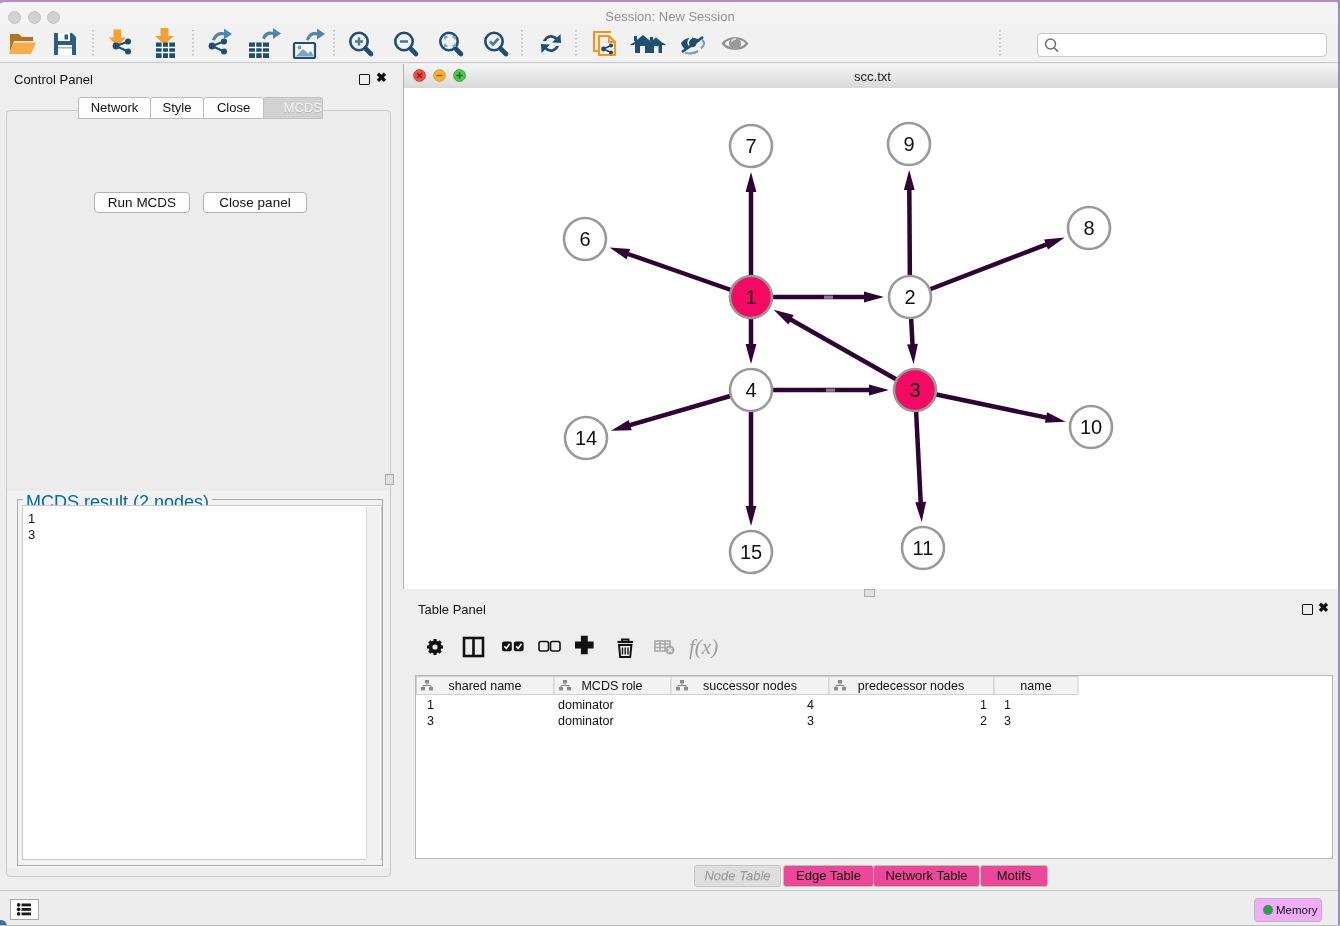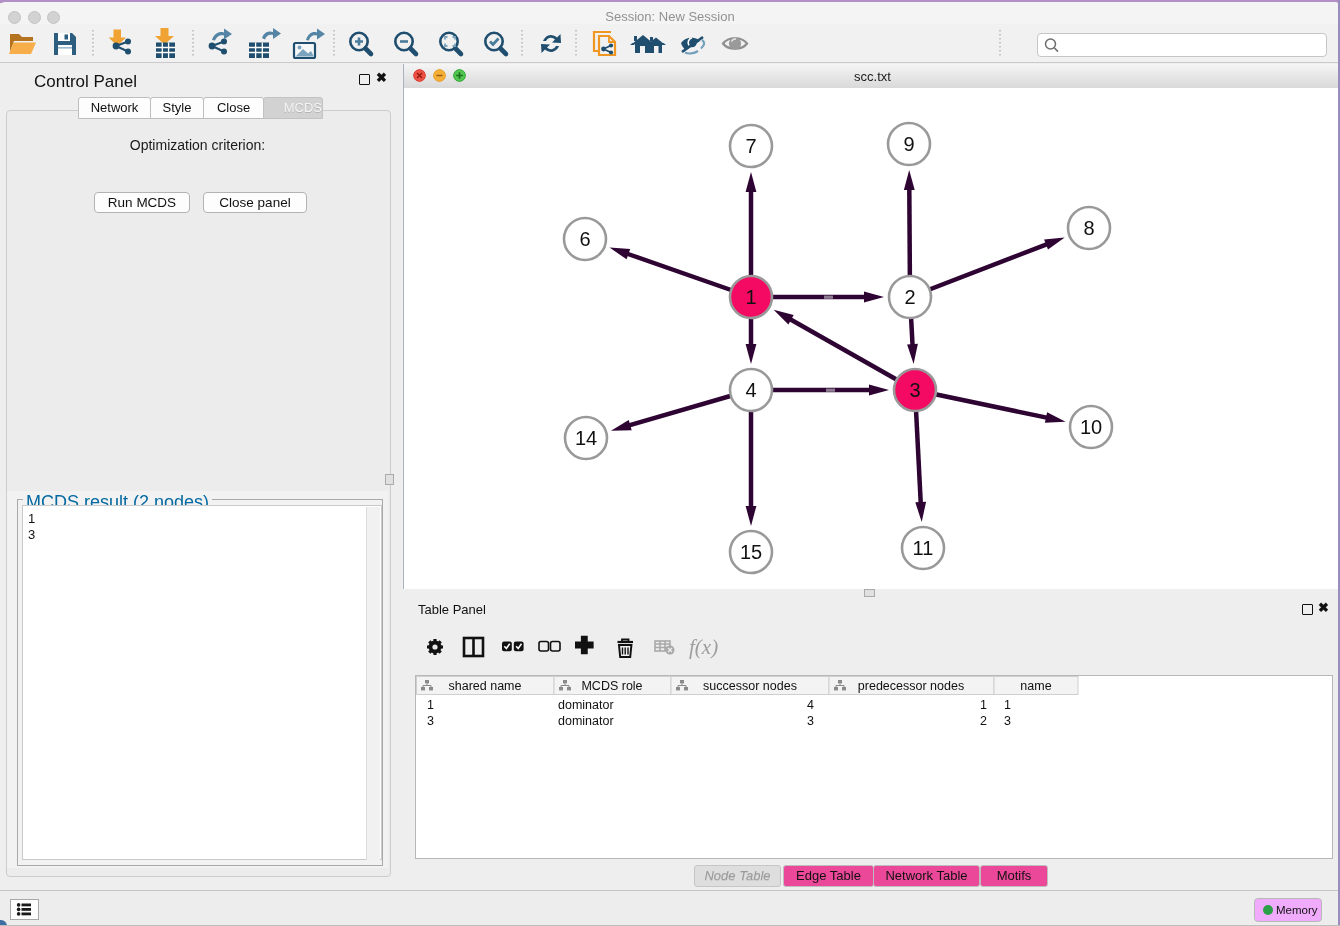--- a/index.html
+++ b/index.html
@@ -8,21 +8,21 @@
   .abs{position:absolute;}
   
   #purple{left:0;top:0;width:1340px;height:3px;background:#b290c6;}
   #titlebar{left:0;top:2px;width:1340px;height:22px;background:#f4f4f4;border-radius:5px 5px 0 0;}
   .tl{width:11px;height:11px;border-radius:50%;background:#d2d2d2;border:1px solid #c3c3c3;top:9px;}
   #title{left:0;top:7px;width:1340px;text-align:center;font-size:13px;color:#919191;}
   #toolbar{left:0;top:24px;width:1340px;height:38px;background:#f1f1f1;border-bottom:1px solid #c9c9c9;}
   #search{left:1037px;top:9px;width:288px;height:22px;background:#fff;border:1px solid #c6c6c6;border-radius:4px;}
   
   #leftpanel{left:0;top:63px;width:403px;height:827px;background:#eeeeee;}
-  #cpTitle{left:14px;top:9px;font-size:17px;color:#111;margin-left:20px;}
+  #cpTitle{left:14px;top:9px;font-size:13px;color:#111;}
   .wicon{font-size:13px;color:#111;font-weight:bold;}
   .tab{top:34px;height:20px;z-index:3;border:1px solid #bdbdbd;background:#fdfdfd;font-size:13px;
        color:#111;text-align:center;line-height:20px;border-radius:3px 3px 0 0;}
   .tabsel{background:#d2d2d2;color:#f5f5f5;border-color:#c2c2c2;text-shadow:0 1px 0 #b5b5b5;text-align:right;}
   #cpContent{left:6px;top:47px;width:383px;height:765px;background:#ececec;
              border:1px solid #cccccc;border-radius:4px;}
   #optlabel{left:0;top:74px;width:395px;text-align:center;font-size:14px;color:#1a1a1a;}
   #dropdown{left:44px;top:96px;width:310px;height:19px;background:#fff;border:1px solid #b3b3b3;
             border-radius:4px;font-size:13.5px;color:#111;line-height:19px;padding-left:13px;}
   .btn{top:129px;height:19px;background:#fdfdfd;border:1px solid #b3b3b3;border-radius:4px;
@@ -188,21 +188,20 @@
 <div id="leftpanel" class="abs">
   <div id="cpTitle" class="abs">Control Panel</div>
   <div class="abs" style="left:359px;top:11px;width:9px;height:9px;border:1.5px solid #111;border-radius:1px;"></div>
   <div class="wicon abs" style="left:376px;top:7px;">✖</div>
   <div class="tab abs" style="left:78px;width:71px;">Network</div>
   <div class="tab abs" style="left:150px;width:52px;">Style</div>
   <div class="tab abs" style="left:203px;width:59px;">Close</div>
   <div class="tab tabsel abs" style="left:263px;width:58px;">MCDS</div>
   <div id="cpContent" class="abs"></div>
   <div class="abs" style="left:7px;top:428px;width:381px;height:377px;background:#f2f2f2;"></div>
-  <div id="optlabel" class="abs">Optimization criterion:</div>
   <div class="btn abs" style="left:94px;width:94px;">Run MCDS</div>
   <div class="btn abs" style="left:203px;width:102px;">Close panel</div>
   <div id="fieldset" class="abs">
     <div id="legend" class="abs">MCDS result (2 nodes)</div>
     <div id="resultbox" class="abs">1<br>3<div id="resscroll" class="abs"></div></div>
   </div>
 </div>
 <div id="sccwin" class="abs">
   <div id="scctitle" class="abs">
     <svg class="mb abs" style="left:9px;" width="13" height="13" viewBox="0 0 13 13">

